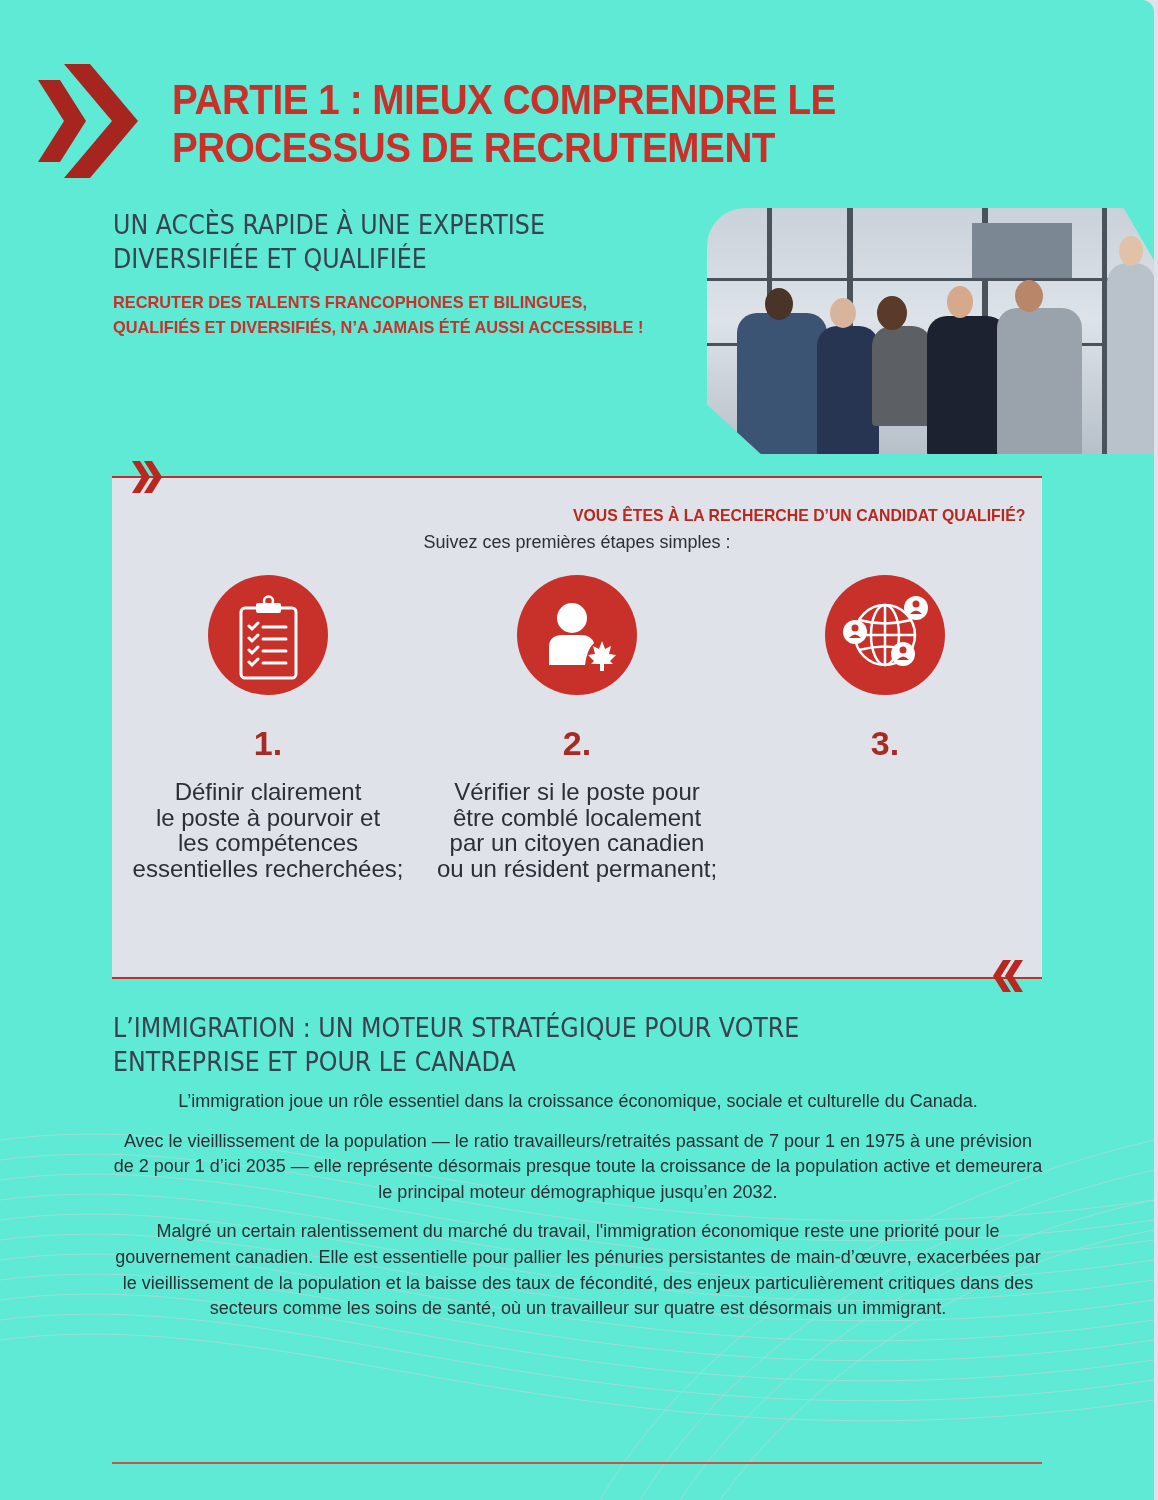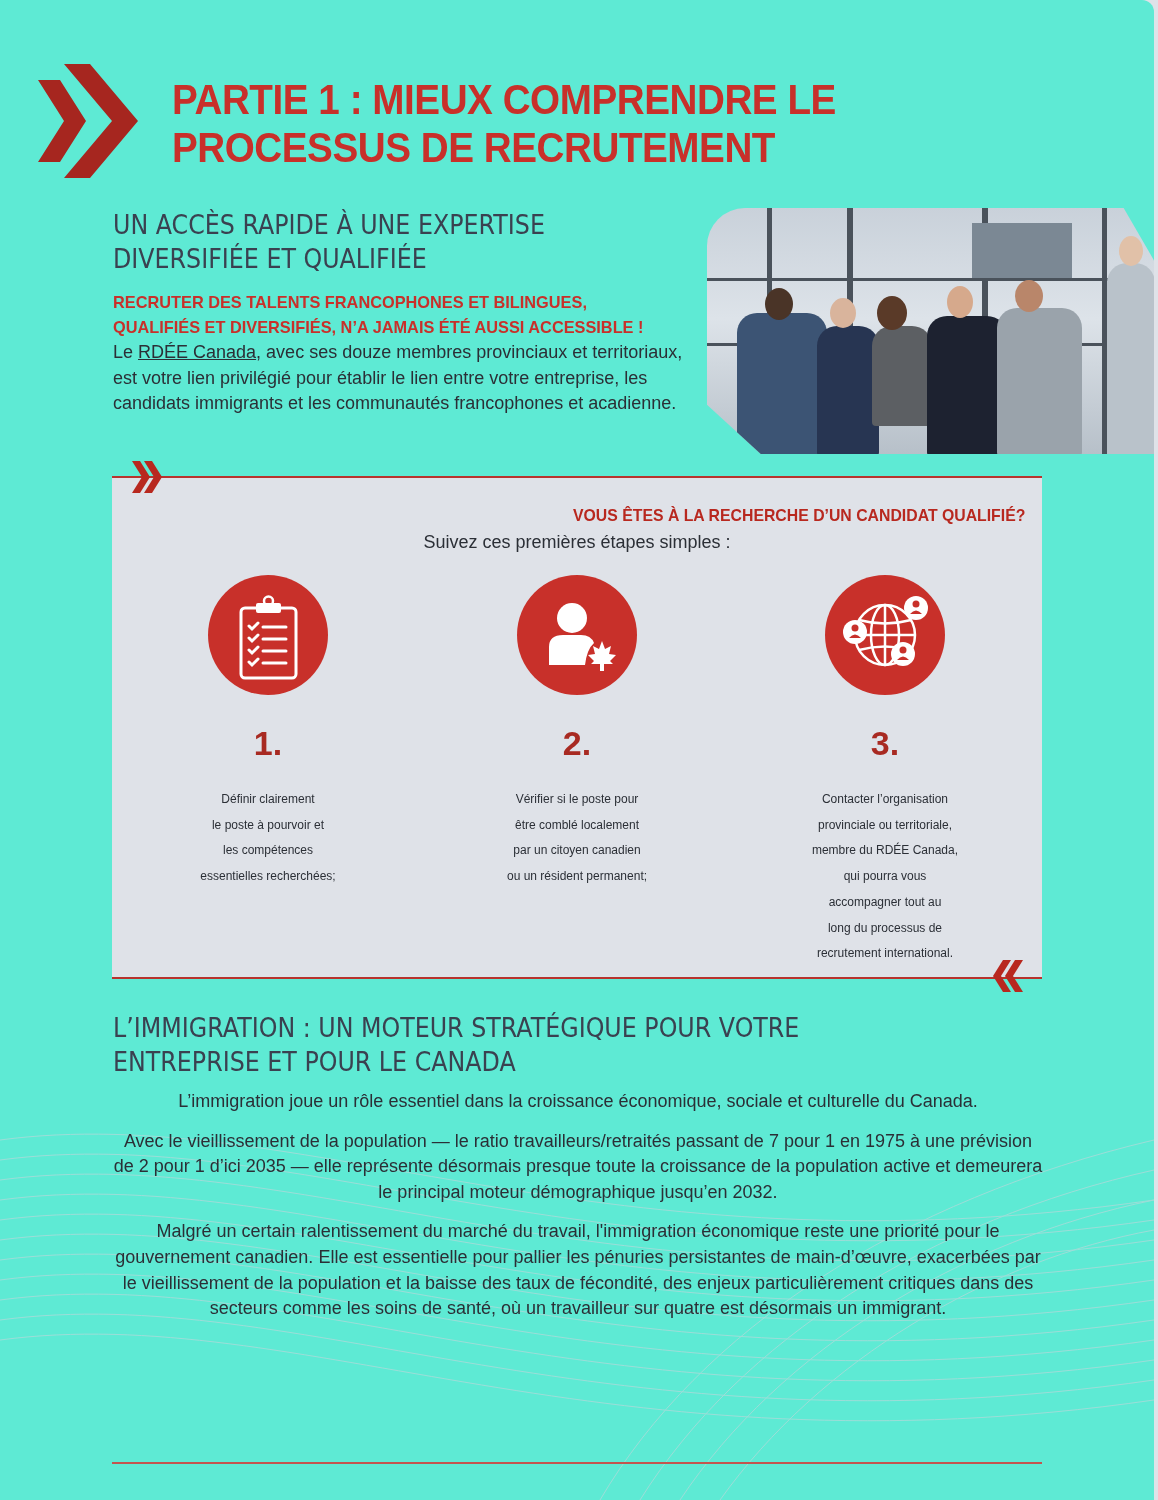--- a/index.html
+++ b/index.html
@@ -74,21 +74,21 @@
   .step { position: absolute; top: 575px; width: 300px; text-align: center; }
   .step .circle {
     width: 120px; height: 120px; border-radius: 50%; background: #c8302a;
     margin: 0 auto; position: relative;
   }
   .step .circle svg { position: absolute; left: 0; top: 0; }
   .step .num {
     margin-top: 28px; color: #a82a22; font-weight: 700; font-size: 34px; line-height: 40px;
   }
   .step .desc {
-    margin-top: 24px; font-size: 12px; line-height: 25.7px; color: #2b2f36; white-space: pre-line;
+    margin-top: 16px; font-size: 24px; line-height: 25.7px; color: #2b2f36; white-space: pre-line;
   }
 
   .s2-title { position: absolute; left: 113px; top: 1011px; width: 900px; }
   .s2-body { position: absolute; left: 113px; top: 1089px; width: 930px; font-size: 18px; line-height: 25.6px; color: #2b2f36; text-align: center; }
   .s2-body p { margin: 0 0 14px 0; }
 
   .footer-rule { position: absolute; left: 112px; top: 1462px; width: 930px; height: 2px; background: #c2554f; }
   .footer { position: absolute; left: 112px; top: 1468px; width: 930px; text-align: center; white-space: nowrap; }
   .footer .pnum { color: #b8281f; font-weight: 700; font-size: 18px; margin-right: 8px; vertical-align: middle; }
   .footer .ftxt { font-size: 13.5px; color: #2b2f36; vertical-align: middle; display: inline-block; transform: scaleX(0.9); transform-origin: center; }
@@ -129,23 +129,20 @@
   </h1>
 
   <h2 class="section-title s1-title">
     <span>UN ACCÈS RAPIDE À UNE EXPERTISE</span><br>
     <span>DIVERSIFIÉE ET QUALIFIÉE</span>
   </h2>
   <div class="s1-sub">
     <span>RECRUTER DES TALENTS FRANCOPHONES ET BILINGUES,</span><br>
     <span>QUALIFIÉS ET DIVERSIFIÉS, N’A JAMAIS ÉTÉ AUSSI ACCESSIBLE !</span>
   </div>
-  <p class="s1-body" style="margin:0;">
-    <span>Le </span><a>RDÉE Canada</a><span>, avec ses douze membres provinciaux et territoriaux, est votre lien privilégié pour établir le lien entre votre entreprise, les candidats immigrants et les communautés francophones et acadienne.</span>
-  </p>
 
   <div class="photo" title="job-candidates-waiting-handshake-photo">
     <div class="frame" style="left:60px;top:0;width:5px;height:246px;"></div>
     <div class="frame" style="left:140px;top:0;width:6px;height:246px;"></div>
     <div class="frame" style="left:275px;top:0;width:6px;height:246px;"></div>
     <div class="frame" style="left:395px;top:0;width:5px;height:246px;"></div>
     <div class="frame" style="left:0;top:70px;width:448px;height:3px;"></div>
     <div class="frame" style="left:0;top:135px;width:448px;height:3px;"></div>
     <div style="position:absolute;left:265px;top:15px;width:100px;height:55px;background:#7b8894;"></div>
 
@@ -236,27 +233,20 @@
           <circle cx="91" cy="33" r="12" fill="#fff"></circle>
           <circle cx="91" cy="29" r="3.5" fill="#c8302a"></circle>
             <path d="M85 39 Q91 32 97 39 Z" fill="#c8302a"></path>
           <circle cx="78" cy="79" r="12" fill="#fff"></circle>
           <circle cx="78" cy="75" r="3.5" fill="#c8302a"></circle>
             <path d="M72 85 Q78 78 84 85 Z" fill="#c8302a"></path>
         </g>
       </svg>
     </div>
     <div class="num">3.</div>
-    <div class="desc">Contacter l’organisation
-provinciale ou territoriale,
-membre du RDÉE Canada,
-qui pourra vous
-accompagner tout au
-long du processus de
-recrutement international.</div>
   </div>
 
   <h2 class="section-title s2-title">
     <span>L’IMMIGRATION : UN MOTEUR STRATÉGIQUE POUR VOTRE</span><br>
     <span>ENTREPRISE ET POUR LE CANADA</span>
   </h2>
   <div class="s2-body">
     <p>L’immigration joue un rôle essentiel dans la croissance économique, sociale et culturelle du Canada.</p>
     <p>Avec le vieillissement de la population — le ratio travailleurs/retraités passant de 7 pour 1 en 1975 à une prévision de 2 pour 1 d’ici 2035 — elle représente désormais presque toute la croissance de la population active et demeurera le principal moteur démographique jusqu’en 2032.</p>
     <p>Malgré un certain ralentissement du marché du travail, l'immigration économique reste une priorité pour le gouvernement canadien. Elle est essentielle pour pallier les pénuries persistantes de main-d’œuvre, exacerbées par le vieillissement de la population et la baisse des taux de fécondité, des enjeux particulièrement critiques dans des secteurs comme les soins de santé, où un travailleur sur quatre est désormais un immigrant.</p>

